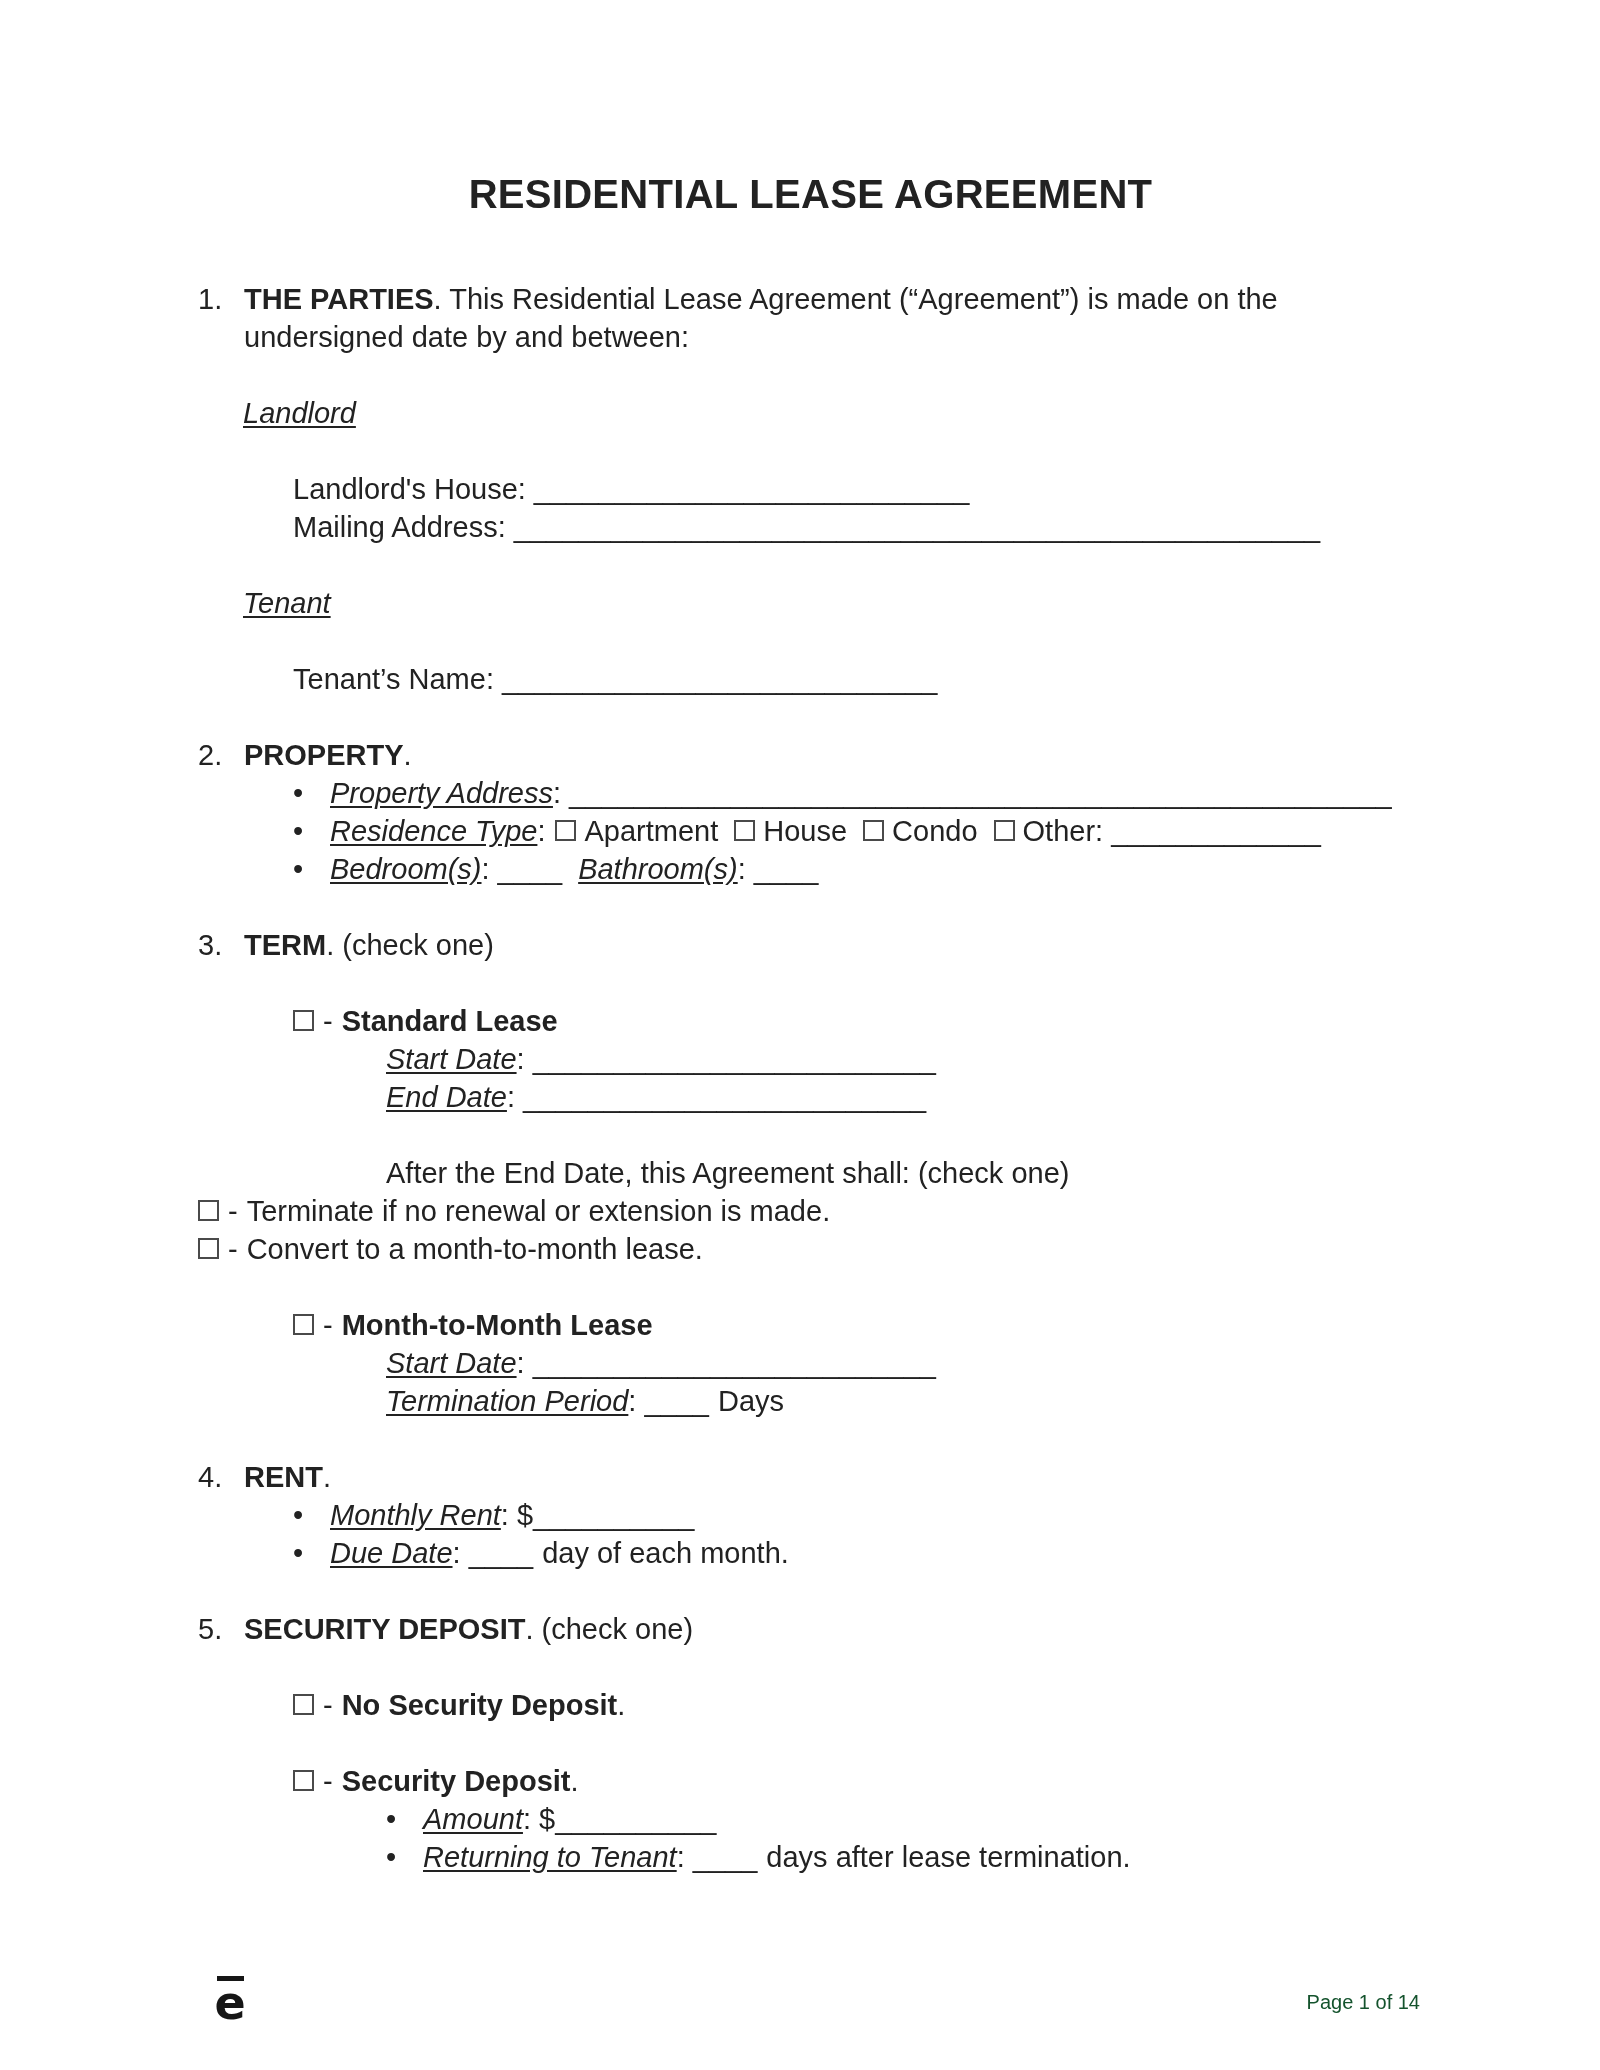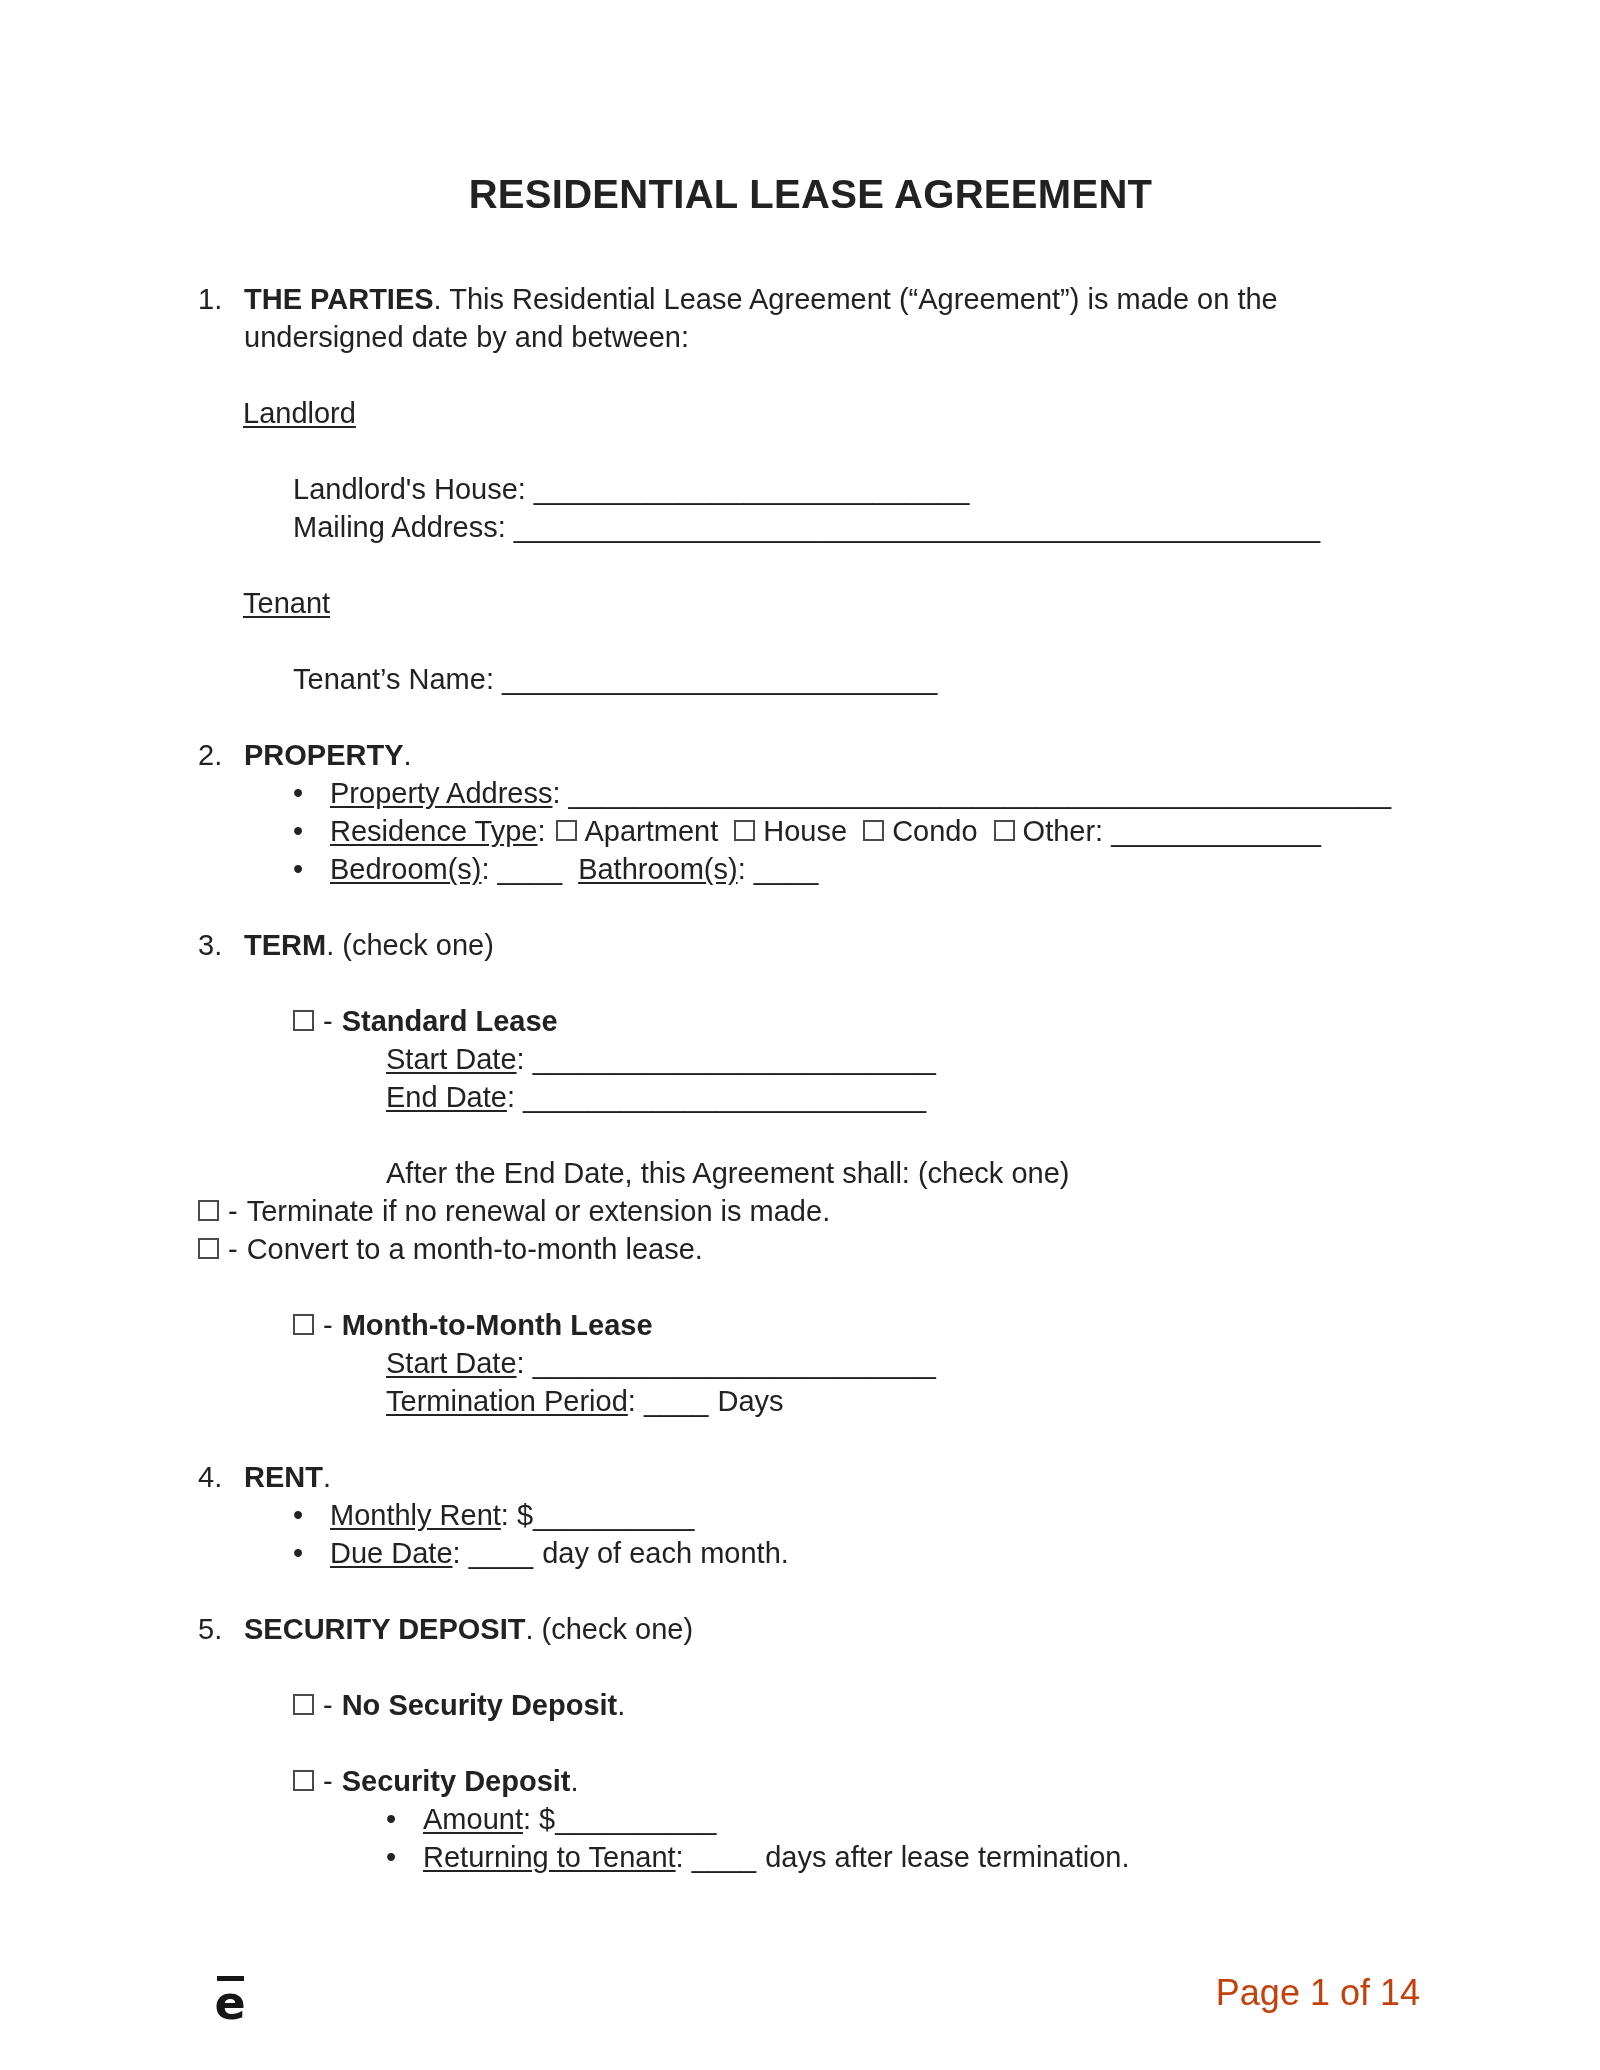--- a/index.html
+++ b/index.html
@@ -23,21 +23,21 @@
     line-height:52px;
     letter-spacing:0.3px;
   }
   .ln { line-height:38px; white-space:nowrap; }
   .wrap { white-space:normal; }
   .mt { margin-top:38px; }
   .sec { display:flex; }
   .num { flex:0 0 46px; }
   .sec-body { flex:1; max-width:1160px; }
   .b { font-weight:bold;text-align:center; }
-  .u { text-decoration:underline; text-underline-offset:3px; }
+  .u { text-decoration:underline; text-underline-offset:3px;font-style:italic; }
   .ind1 { margin-left:45px; }
   .ind2 { margin-left:95px; }
   .ind3 { margin-left:188px; }
   .ind4 { }
   .blt { display:inline-block; width:37px; }
   .cb {
     display:inline-block;
     width:17px; height:17px;
     border:2px solid #4a4a4a;
     background:#ffffff;
@@ -55,21 +55,21 @@
     position:absolute; left:205px; bottom:46px;
     display:flex; flex-direction:column; align-items:center; width:50px;
   }
   .logo-bar { width:27px; height:5px; background:#161616; margin-bottom:1px; }
   .logo-e {
     font-family:"DejaVu Sans",sans-serif;
     font-weight:bold; font-size:46px; line-height:42px; color:#161616;
   }
   .pagenum {
     position:absolute; right:188px; bottom:56px;
-    font-size:36px; color:#c2410c;
+    font-size:20px; color:#14532d;
   }
 </style>
 </head>
 <body>
 
 <div class="page">
   <div class="content">
 
     <h1 class="title">RESIDENTIAL LEASE AGREEMENT</h1>
 

